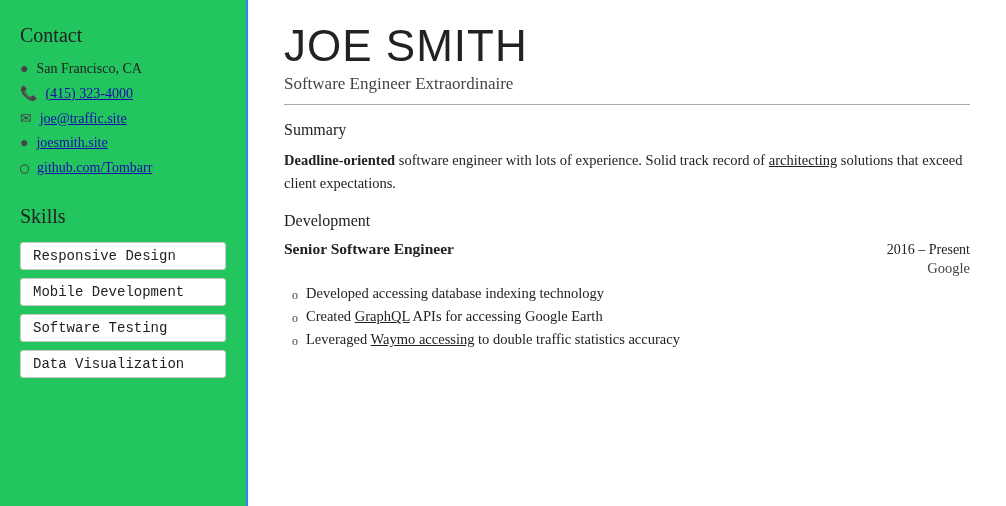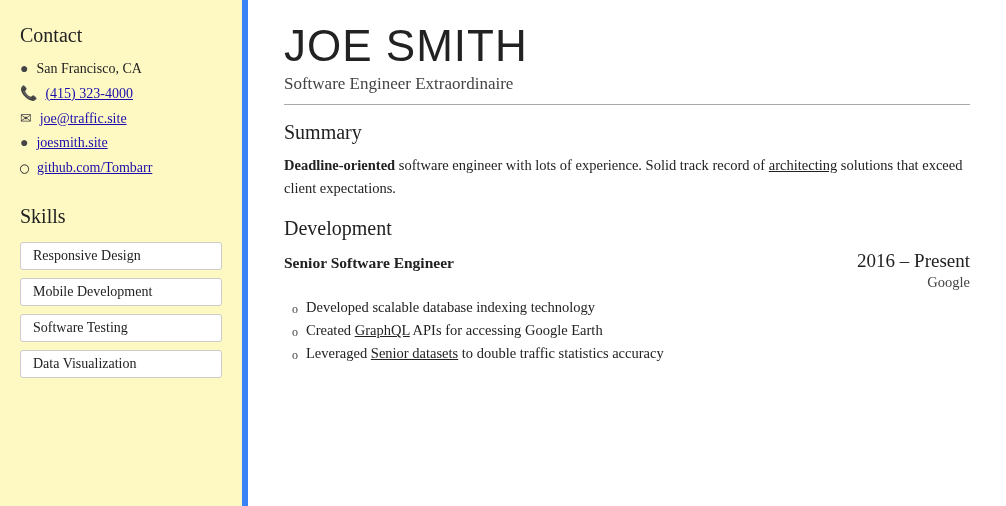--- a/index.html
+++ b/index.html
@@ -12,22 +12,22 @@
       width: 1006px;
       overflow: hidden;
       display: flex;
     }
 
     
     .sidebar {
       width: 248px;
       min-width: 248px;
       padding: 24px 20px 20px 20px;
-      border-right: 6px solid #3b82f6;
-      background: #fef9c3;
+      border-right: 2px solid #3b82f6;
+      background: #22c55e;
     }
 
     .sidebar-section-title {
       font-family: Georgia, serif;
       font-size: 20px;
       font-weight: normal;
       margin-bottom: 14px;
       color: #222;
     }
 
@@ -63,21 +63,21 @@
       margin-top: 0;
     }
 
     .skill-badge {
       display: inline-block;
       border: 1px solid #ccc;
       border-radius: 3px;
       padding: 5px 12px;
       margin-bottom: 8px;
       font-size: 14px;
-      font-family: Liberation Serif, serif;
+      font-family: Liberation Mono, monospace;
       color: #222;
       background: #fff;
       width: 100%;
     }
 
     
     .main {
       flex: 1;
       padding: 22px 36px 22px 36px;
       overflow: hidden;
@@ -101,21 +101,21 @@
     }
 
     .divider {
       border: none;
       border-top: 1px solid #aaa;
       margin-bottom: 16px;
     }
 
     .section-heading {
       font-family: Georgia, serif;
-      font-size: 20px;
+      font-size: 16px;
       font-weight: normal;
       color: #222;
       margin-bottom: 10px;
       margin-top: 6px;
     }
 
     .summary-text {
       font-family: Georgia, serif;
       font-size: 14.5px;
       color: #222;
@@ -142,21 +142,21 @@
 
     .job-title {
       font-family: Georgia, serif;
       font-size: 15.5px;
       font-weight: bold;
       color: #222;
     }
 
     .job-dates {
       font-family: Georgia, serif;
-      font-size: 19px;
+      font-size: 14px;
       color: #222;
       white-space: nowrap;
     }
 
     .job-company {
       font-family: Georgia, serif;
       font-size: 14.5px;
       color: #444;
       margin-bottom: 8px;
       text-align: right;
@@ -241,25 +241,25 @@
 
   <div class="experience-section">
     <div class="job-header">
       <span class="job-title">Senior Software Engineer</span>
       <span class="job-dates">2016 – Present</span>
     </div>
     <p class="job-company">Google</p>
     <ul class="job-bullets">
       <li>
         <span class="bullet-circle">o</span>
-        <span>Developed scalable database indexing technology</span>
+        <span>Developed accessing database indexing technology</span>
       </li>
       <li>
         <span class="bullet-circle">o</span>
         <span>Created <span class="link-underline">GraphQL</span> APIs for accessing Google Earth</span>
       </li>
       <li>
         <span class="bullet-circle">o</span>
-        <span>Leveraged <span class="link-underline">Senior datasets</span> to double traffic statistics accuracy</span>
+        <span>Leveraged <span class="link-underline">Waymo accessing</span> to double traffic statistics accuracy</span>
       </li>
     </ul>
   </div>
 </main>
 
 </body></html>

